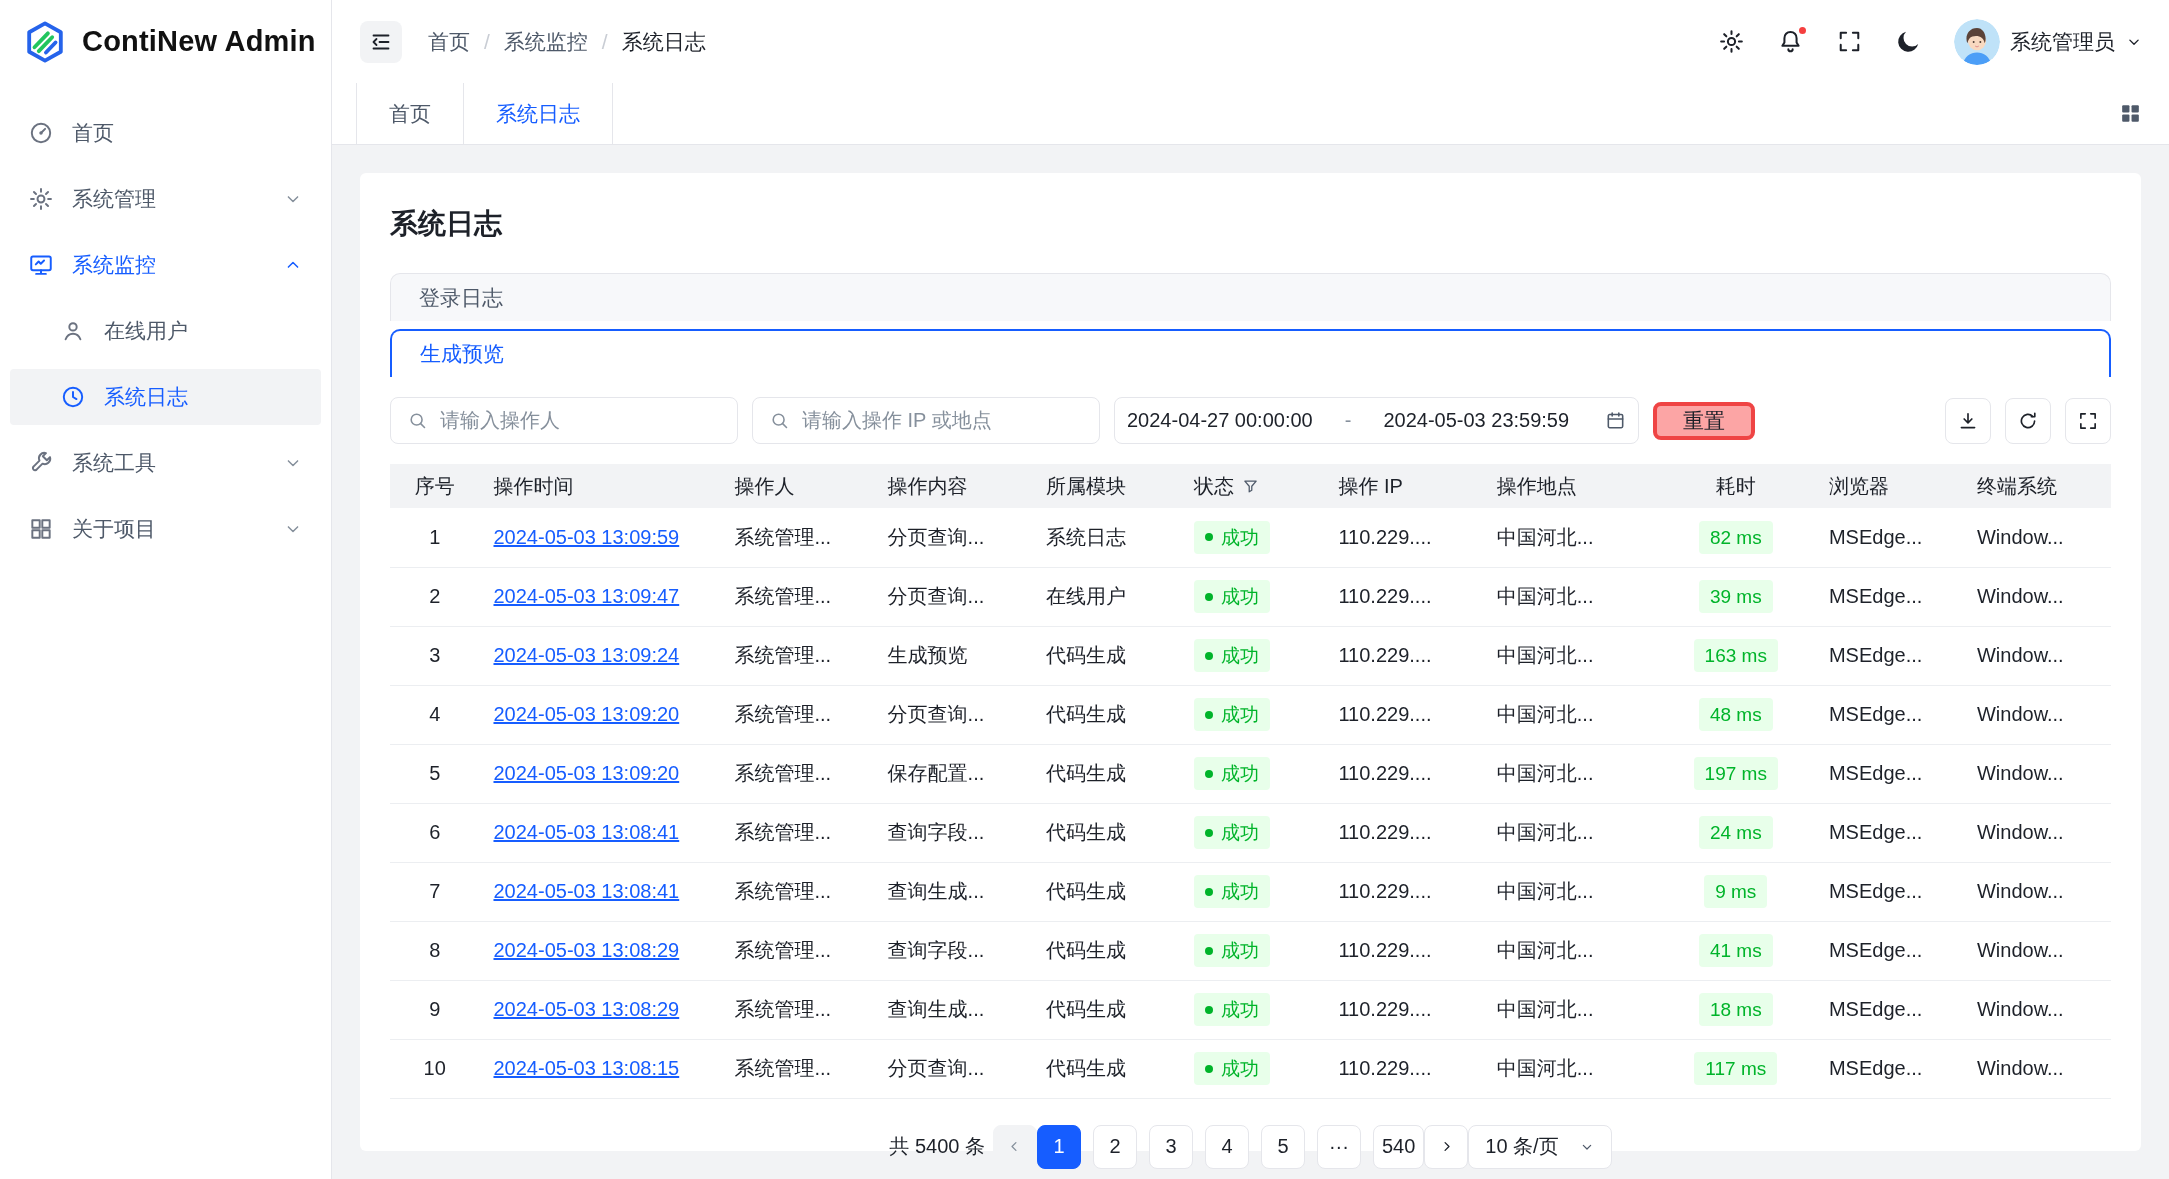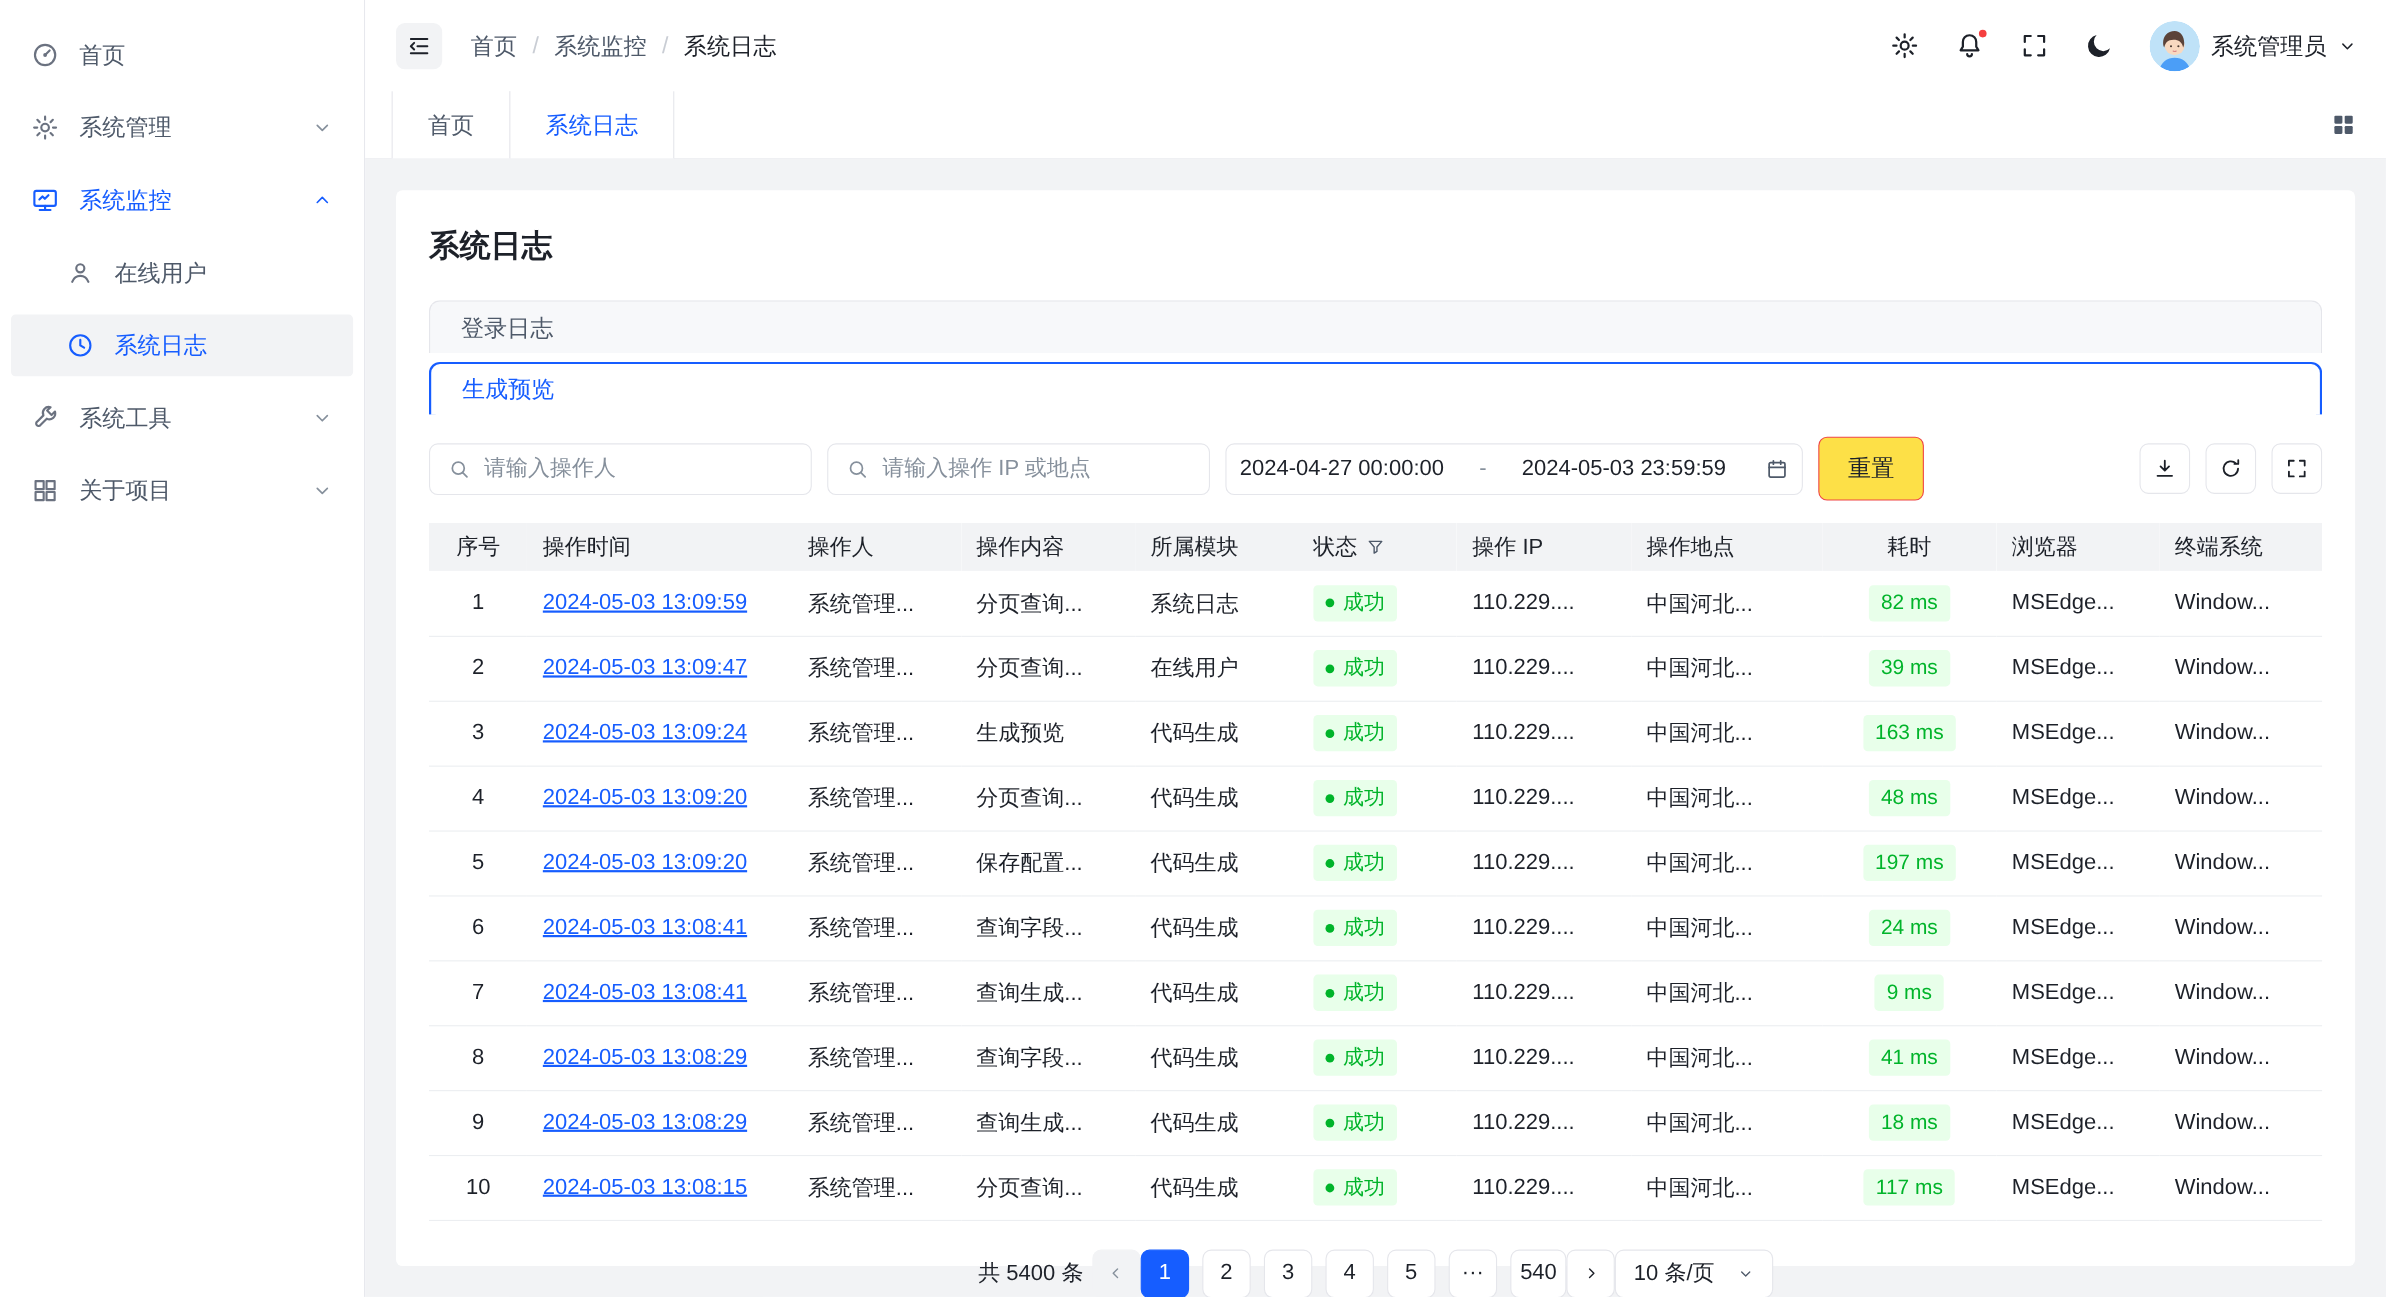--- a/index.html
+++ b/index.html
@@ -61,21 +61,21 @@
   .log-tab.active { background:#fff; border:2px solid #165dff; border-bottom:none; color:#165dff; }
 
   .filter-row { display:flex; align-items:center; gap:14px; margin:20px 0; }
   .search-box { width:348px; height:47px; border:1px solid #e5e6eb; border-radius:8px; display:flex; align-items:center; gap:10px; padding:0 16px; background:#fff; }
   .search-box .icon { font-size:21px; color:#86909c; }
   .search-box input { border:none; outline:none; flex:1; min-width:0; font-size:20px; font-family:inherit; color:#1d2129; background:transparent; }
   .search-box input::placeholder { color:#86909c; }
   .date-range { height:47px; border:1px solid #e5e6eb; border-radius:8px; display:flex; align-items:center; gap:32px; padding:0 12px; font-size:20px; color:#1d2129; cursor:pointer; background:#fff; }
   .date-range .dsep { color:#86909c; }
   .date-range .icon { font-size:21px; color:#4e5969; margin-left:4px; }
-  .reset-btn { height:58px; padding:0 26px; border:1px solid #ef4444; border-radius:8px; background:#fde047; font-size:21px; color:#1d2129; cursor:pointer; font-family:inherit; }
+  .reset-btn { height:38px; padding:0 26px; border:4px solid #ef4444; border-radius:8px; background:#fca5a5; font-size:21px; color:#1d2129; cursor:pointer; font-family:inherit; }
   .filter-spacer { flex:1; }
   .tool-btn { width:46px; height:46px; border:1px solid #e5e6eb; border-radius:8px; background:#fff; display:flex; align-items:center; justify-content:center; font-size:22px; color:#1d2129; cursor:pointer; }
 
   
   table.log-table { width:100%; border-collapse:collapse; table-layout:fixed; }
   .log-table thead th { background:#f2f3f5; height:44px; font-size:20px; font-weight:500; color:#1d2129; text-align:left; padding:0 14px; white-space:nowrap; overflow:hidden; }
   .log-table thead th .th-inner { display:flex; align-items:center; gap:8px; }
   .log-table thead th.center .th-inner { justify-content:center; }
   .log-table thead th .icon { font-size:17px; color:#4e5969; cursor:pointer; }
   .log-table tbody td { height:59px; font-size:20px; color:#1d2129; padding:0 14px; border-bottom:1px solid #eceef1; white-space:nowrap; overflow:hidden; }
@@ -93,20 +93,31 @@
   .page-btn.active { background:#165dff; border-color:#165dff; color:#fff; }
   .page-size { height:44px; border:1px solid #e5e6eb; border-radius:8px; background:#fff; display:inline-flex; align-items:center; gap:20px; padding:0 16px; font-size:20px; cursor:pointer; }
   .page-size .icon { font-size:16px; color:#4e5969; }
 </style>
 </head>
 <body>
 
 <div class="root">
 
   <aside class="sidebar">
+    <div class="logo-row">
+      <span class="logo-mark">
+        <svg viewBox="0 0 48 48" fill="none" stroke-linecap="round" stroke-linejoin="round">
+          <path d="M24 4.5l16.5 9.3v20.4L24 43.5 7.5 34.2V13.8z" stroke="#2563eb" stroke-width="4"></path>
+          <path d="M13 29.5L27 15" stroke="#22c55e" stroke-width="4"></path>
+          <path d="M17.5 33.5L31.5 19" stroke="#22c55e" stroke-width="4"></path>
+          <path d="M25 35l10-10.5" stroke="#2563eb" stroke-width="4"></path>
+        </svg>
+      </span>
+      <span class="logo-title">ContiNew Admin</span>
+    </div>
     <nav class="menu">
         <div class="menu-item">
           <span class="icon mi-icon">
             <svg viewBox="0 0 24 24" fill="none" stroke="currentColor" stroke-width="1.8" stroke-linecap="round" stroke-linejoin="round">
               <circle cx="12" cy="12" r="8.5"></circle>
               <path d="M12 12l3.8-3.8"></path>
               <circle cx="12" cy="12" r=".7"></circle>
             </svg>
           </span>
           <span class="mi-label">首页</span>

